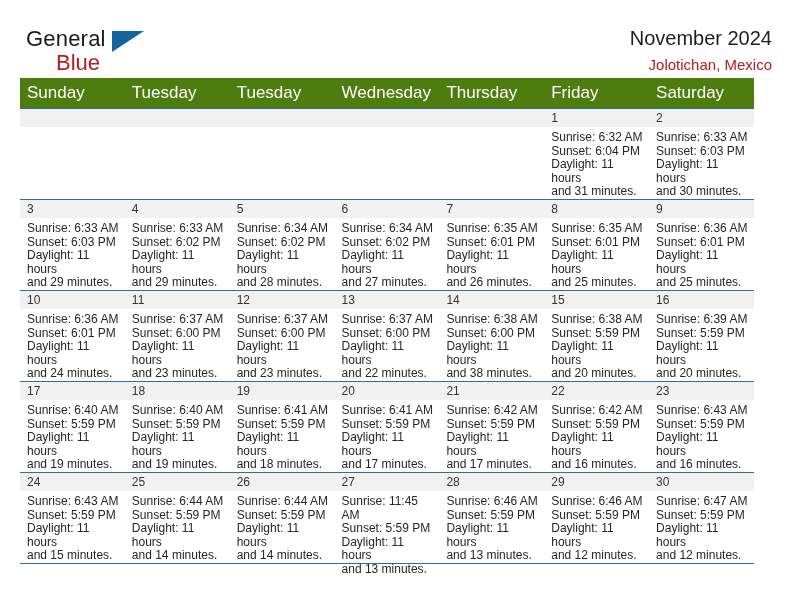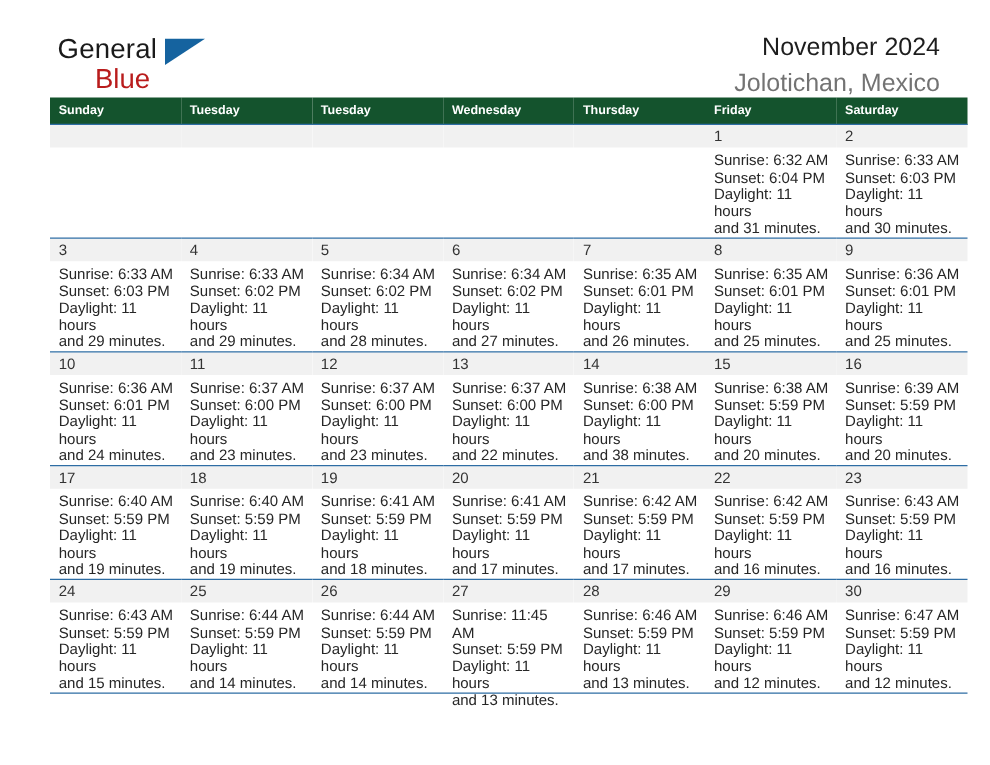--- a/index.html
+++ b/index.html
@@ -12,21 +12,21 @@
     height: 612px;
     font-family: "Liberation Sans", sans-serif;
     color: #222222;
     overflow: hidden;
   }
   .page {
     position: relative;
     width: 792px;
     height: 612px;
     box-sizing: border-box;
-    padding: 0 40px;
+    padding: 0 20px;
   }
 
   
   .topbar {
     display: flex;
     align-items: flex-start;
     justify-content: space-between;
     padding-top: 28px;
     height: 72px;
     box-sizing: border-box;
@@ -68,38 +68,38 @@
     padding-top: 0px;
   }
   .cal-title {
     font-size: 20px;
     font-weight: normal;
     color: #1d1d1d;
     line-height: 1.05;
     white-space: nowrap;
   }
   .cal-sub {
-    font-size: 20px;
-    color: #737373;
+    font-size: 15px;
+    color: #b91c1c;
     margin-top: 7px;
     white-space: nowrap;
   }
 
   
   .calendar {
     margin-top: 6px;
     width: 734px;
     border-collapse: collapse;
     table-layout: fixed;
   }
   .calendar th {
-    background: #14532d;
+    background: #4d7c0f;
     color: #ffffff;
-    font-size: 10px;
-    font-weight: bold;
+    font-size: 17px;
+    font-weight: normal;
     text-align: left;
     padding: 5px 0 5px 7px;
     height: 19px;
     box-sizing: border-box;
   }
   .calendar td {
     vertical-align: top;
     padding: 0;
     height: 90px;
     border-top: 1px solid #2e6da4;

